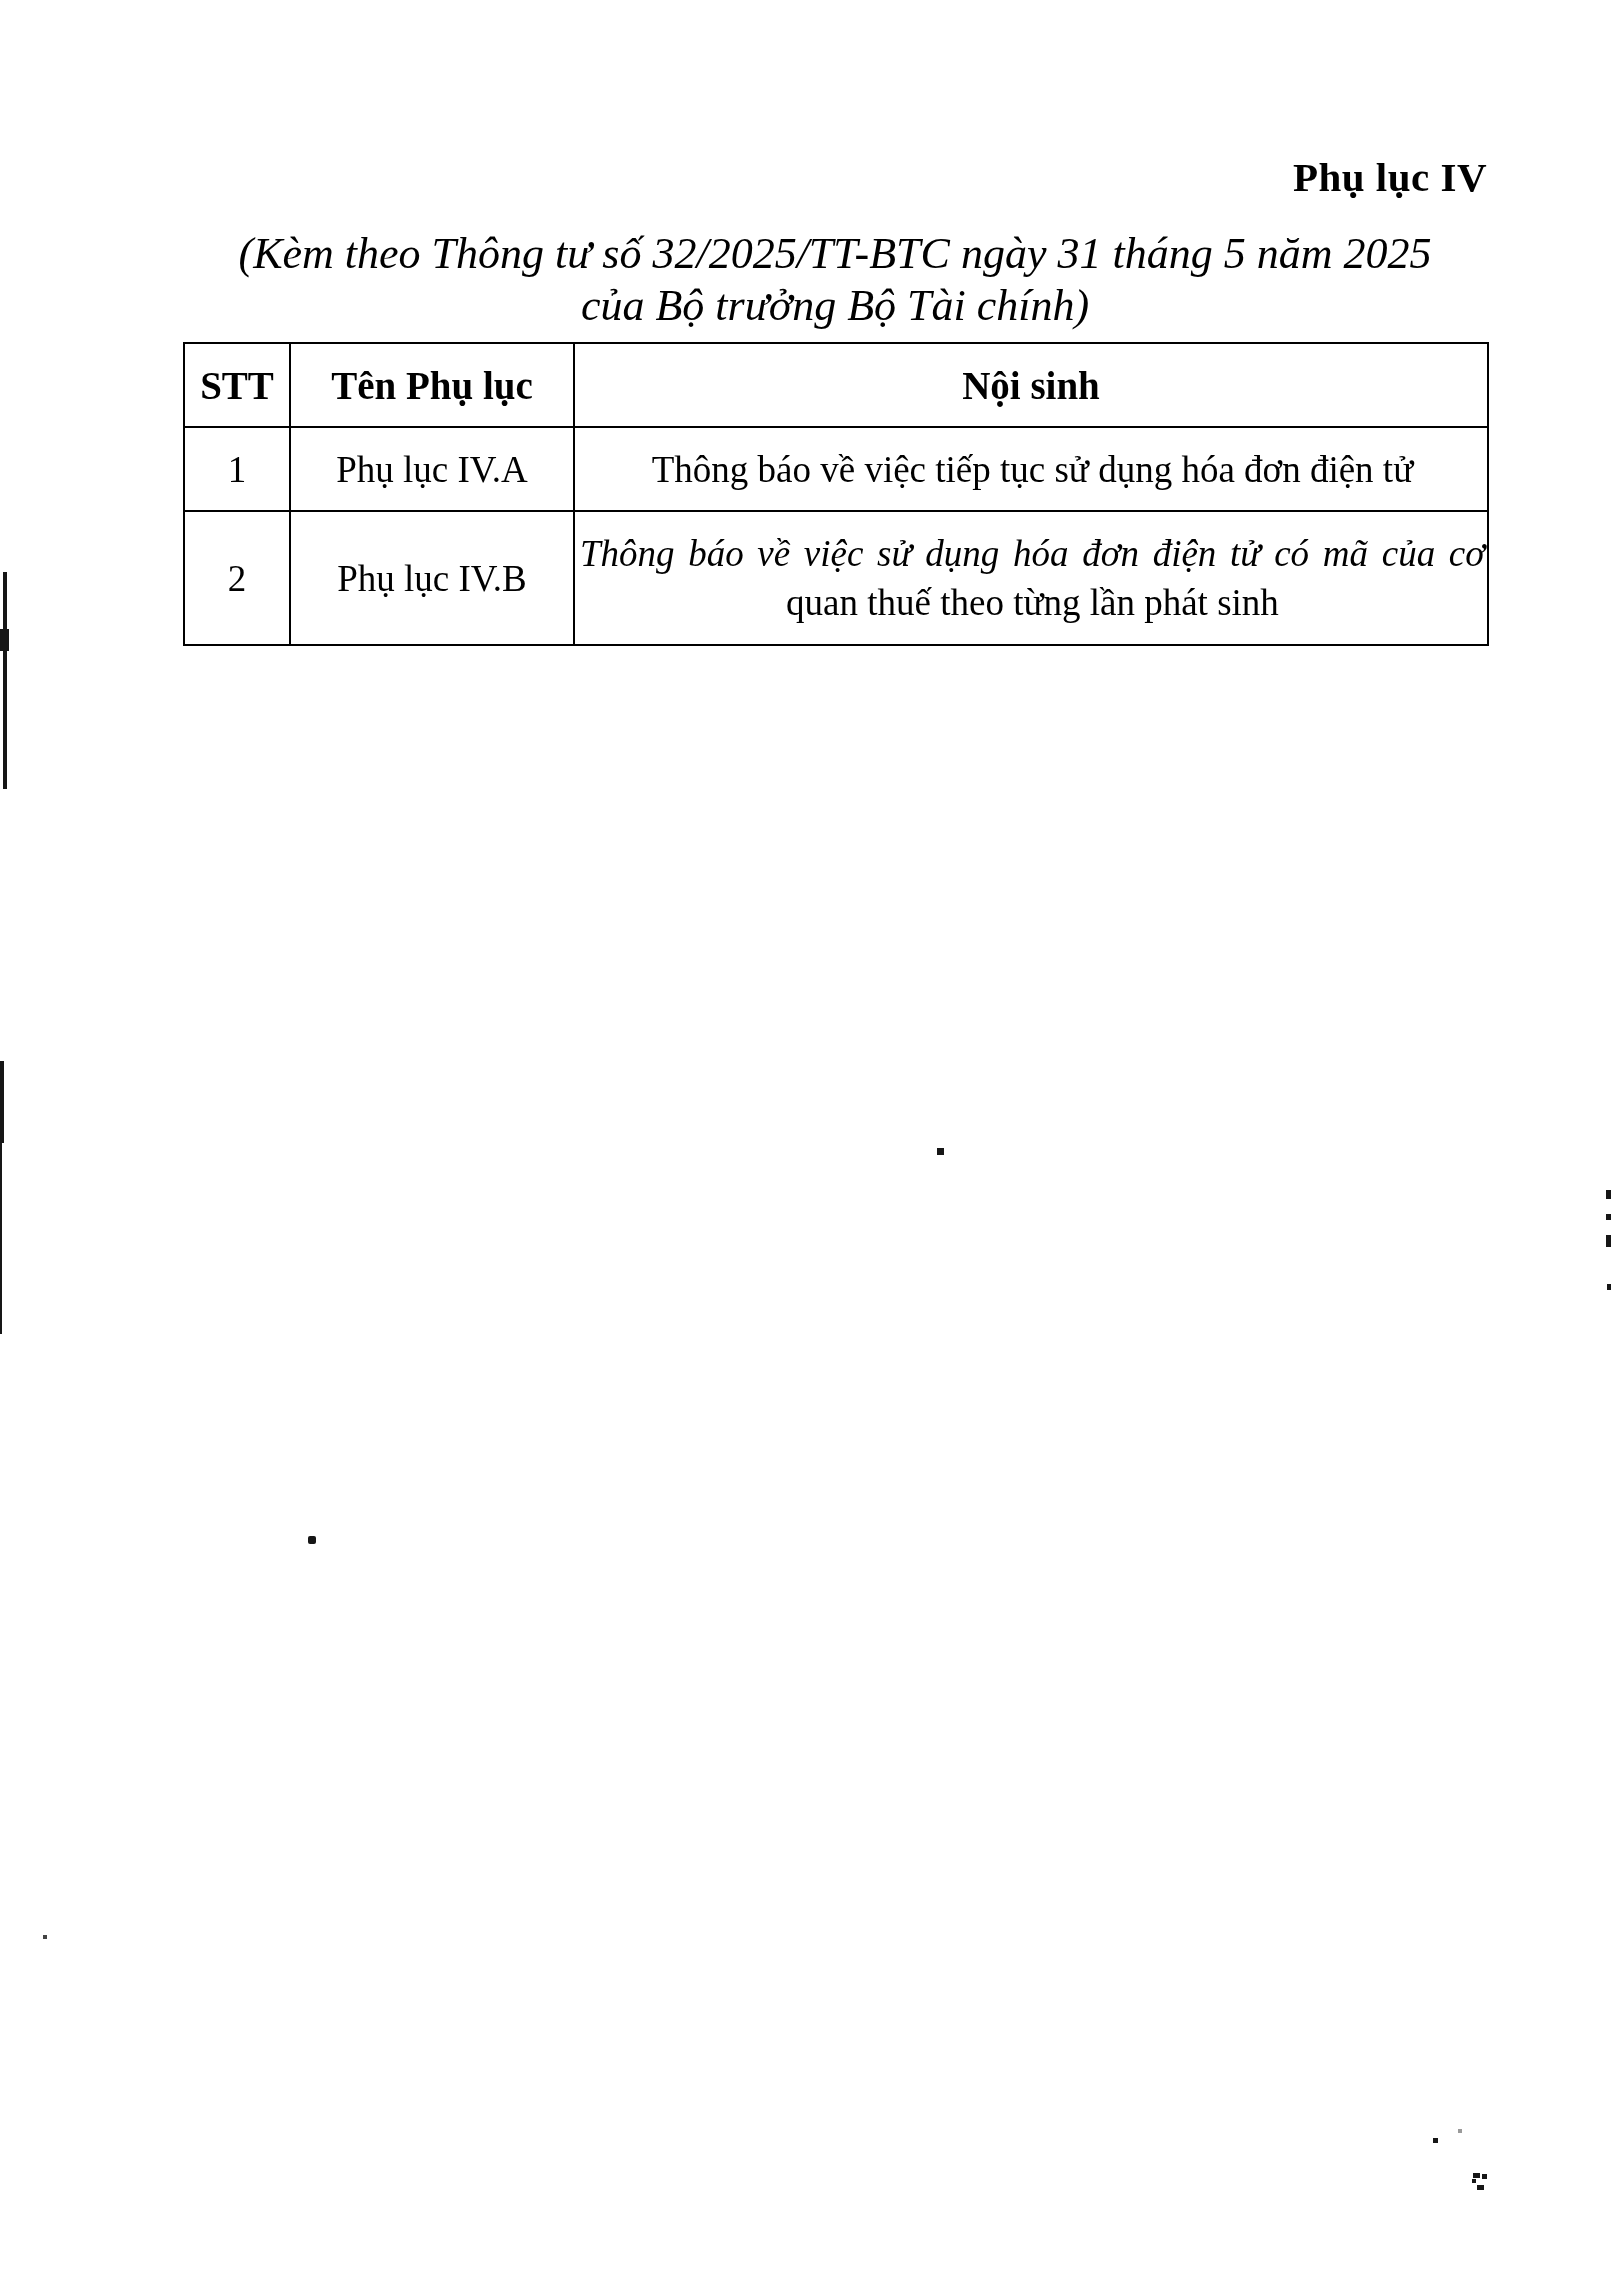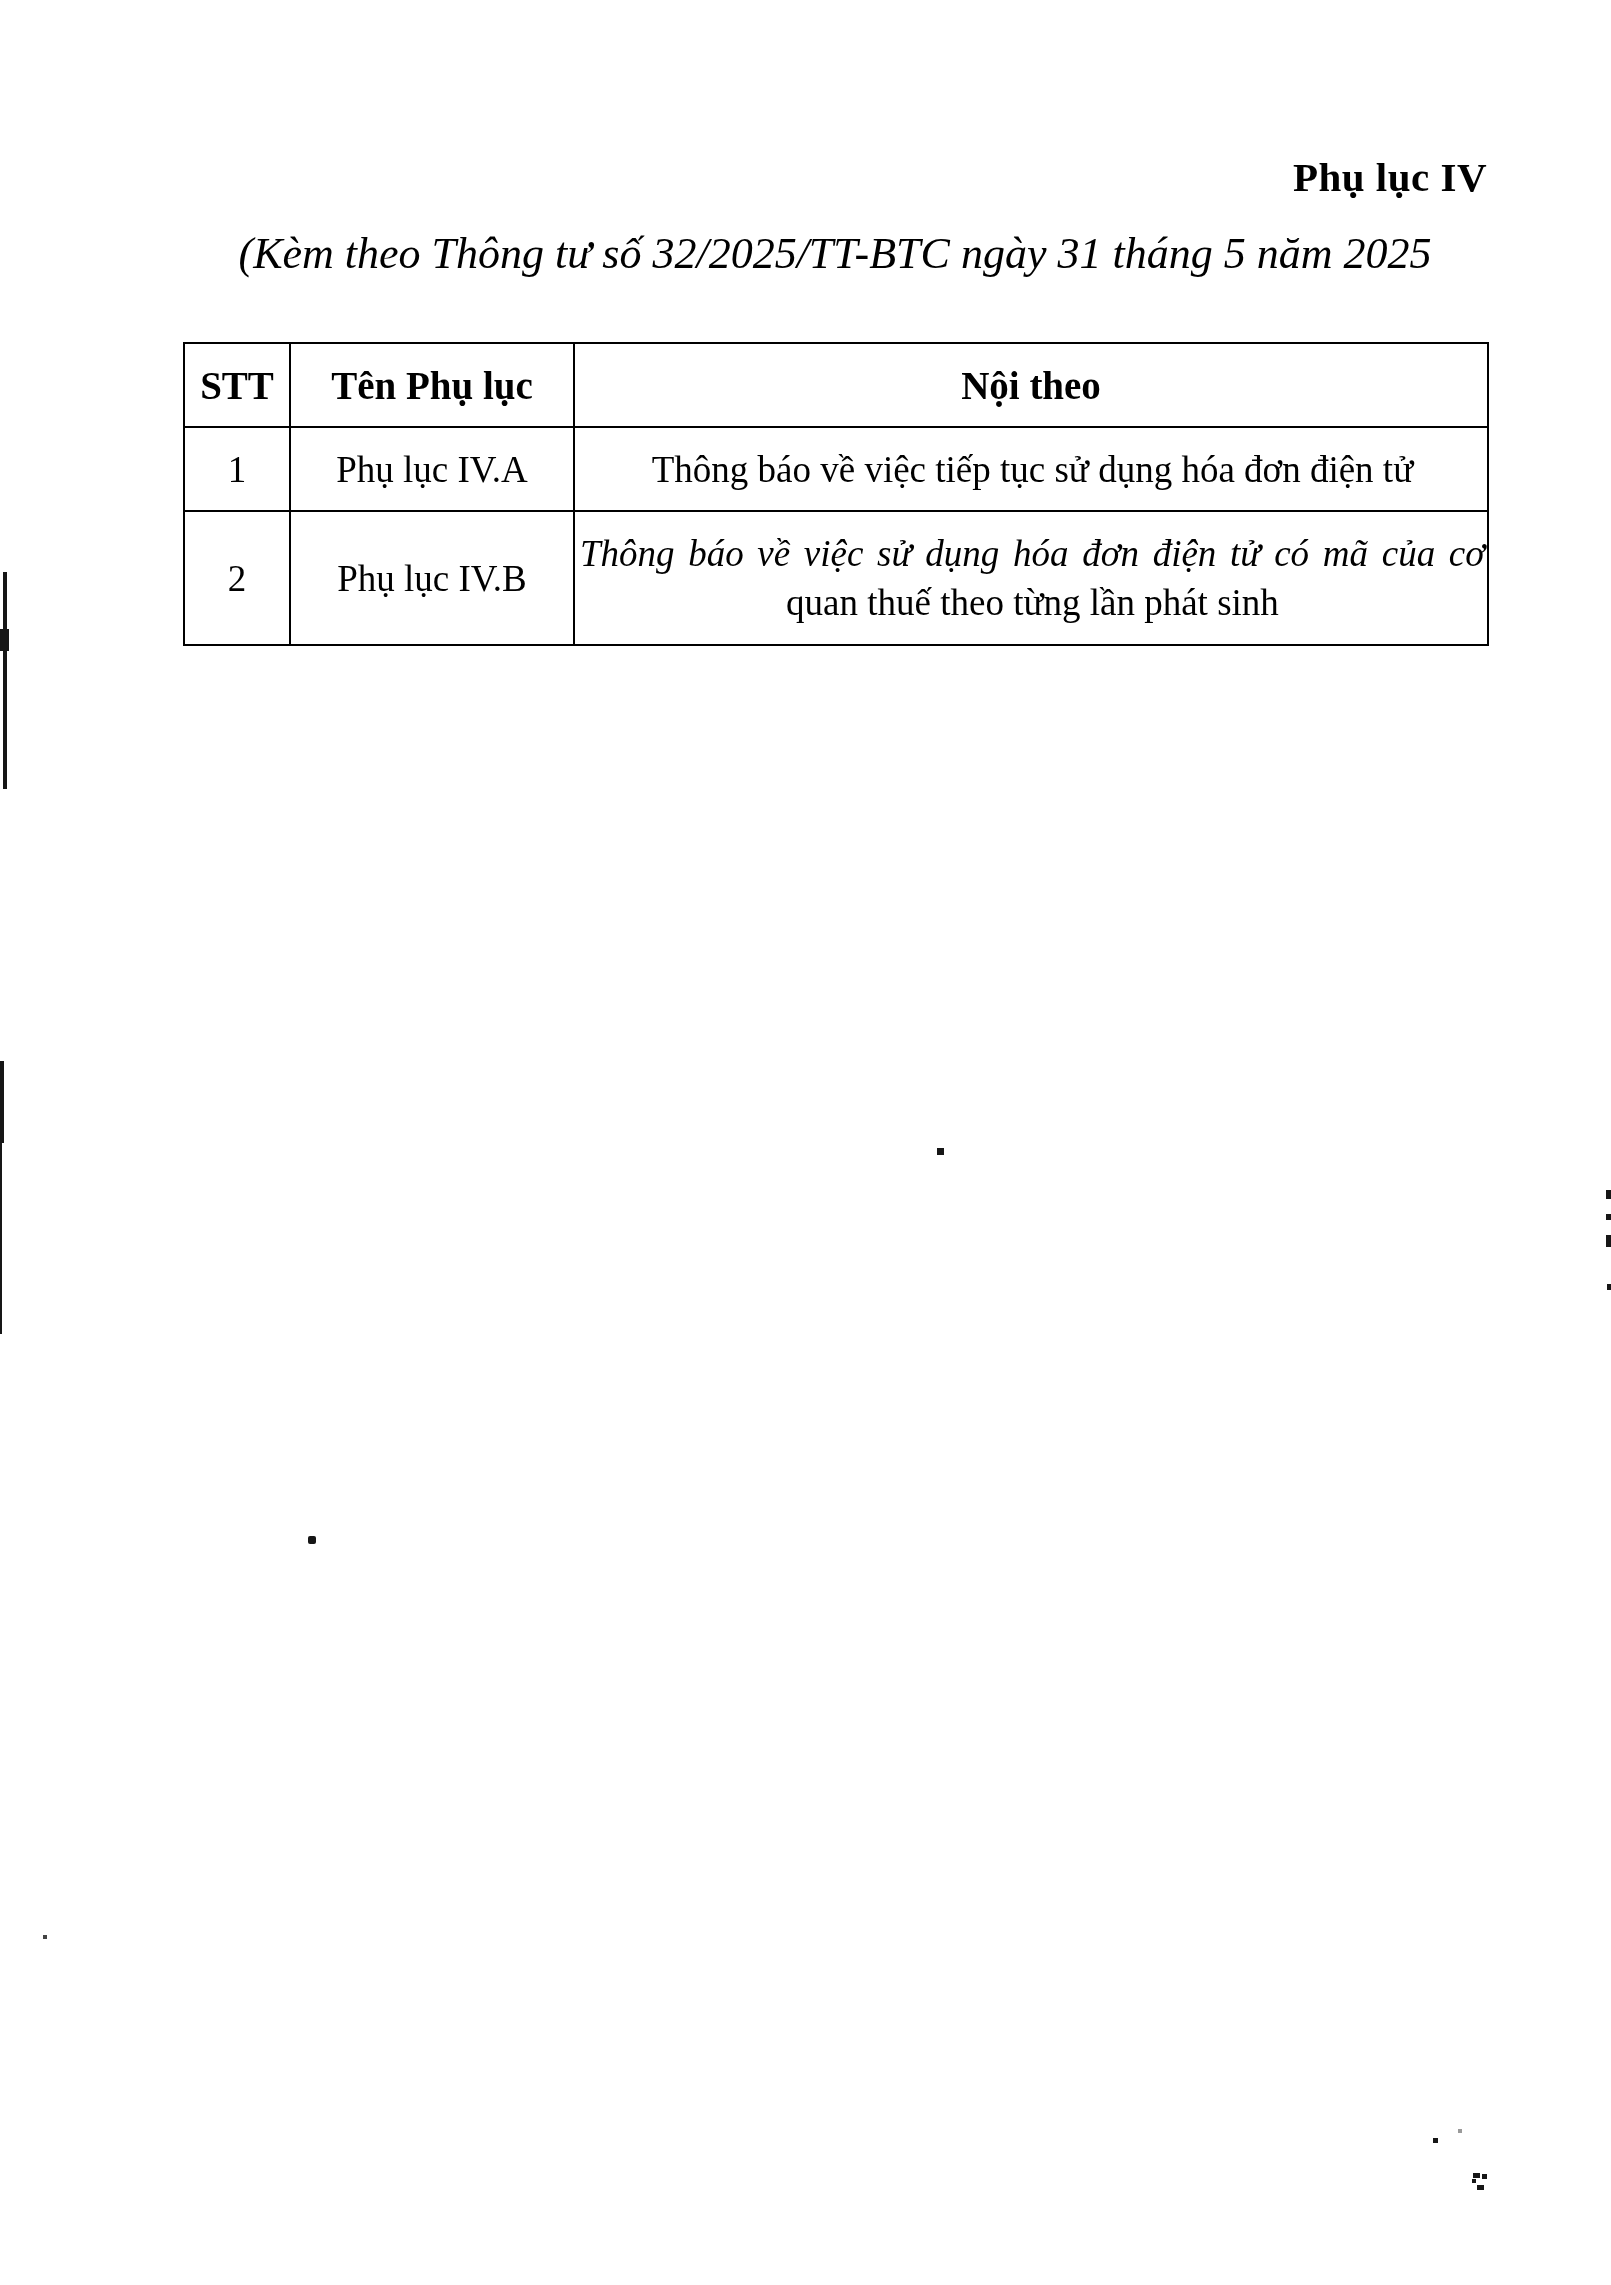--- a/index.html
+++ b/index.html
@@ -85,33 +85,34 @@
   .art { position: absolute; background: #161616; }
   .art.faint { background: #9a9a9a; }
 </style>
 </head>
 <body>
 
 <div class="page-title">Phụ lục IV</div>
 
 <div class="subtitle">
   <div>(Kèm theo Thông tư số 32/2025/TT-BTC ngày 31 tháng 5 năm 2025</div>
+  <div>của Bộ trưởng Bộ Tài chính)</div>
 </div>
 
 <table class="doc-table">
   <colgroup>
     <col style="width:106px">
     <col style="width:284px">
     <col style="width:914px">
   </colgroup>
   <tbody>
       <tr class="hdr">
     <th>STT</th>
     <th>Tên Phụ lục</th>
-    <th>Nội theo</th>
+    <th>Nội sinh</th>
   </tr>
   <tr class="r1">
     <td class="cell-center">1</td>
     <td class="cell-center">Phụ lục IV.A</td>
     <td class="cell-content">
       <div class="line-plain">Thông báo về việc tiếp tục sử dụng hóa đơn điện tử</div>
     </td>
   </tr>
   <tr class="r2">
     <td class="cell-center">2</td>

